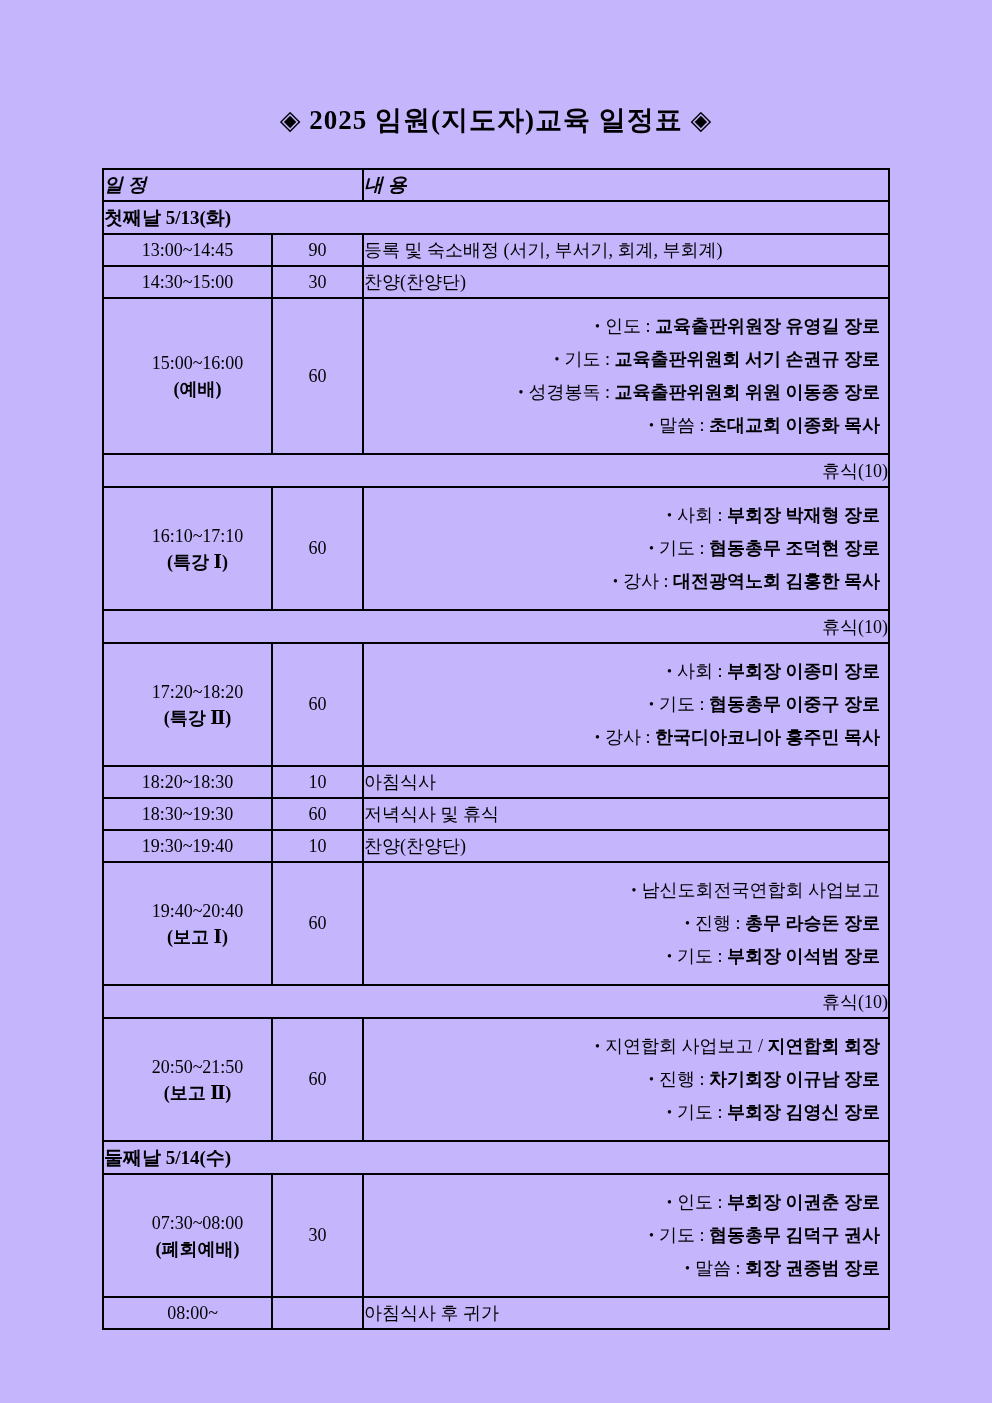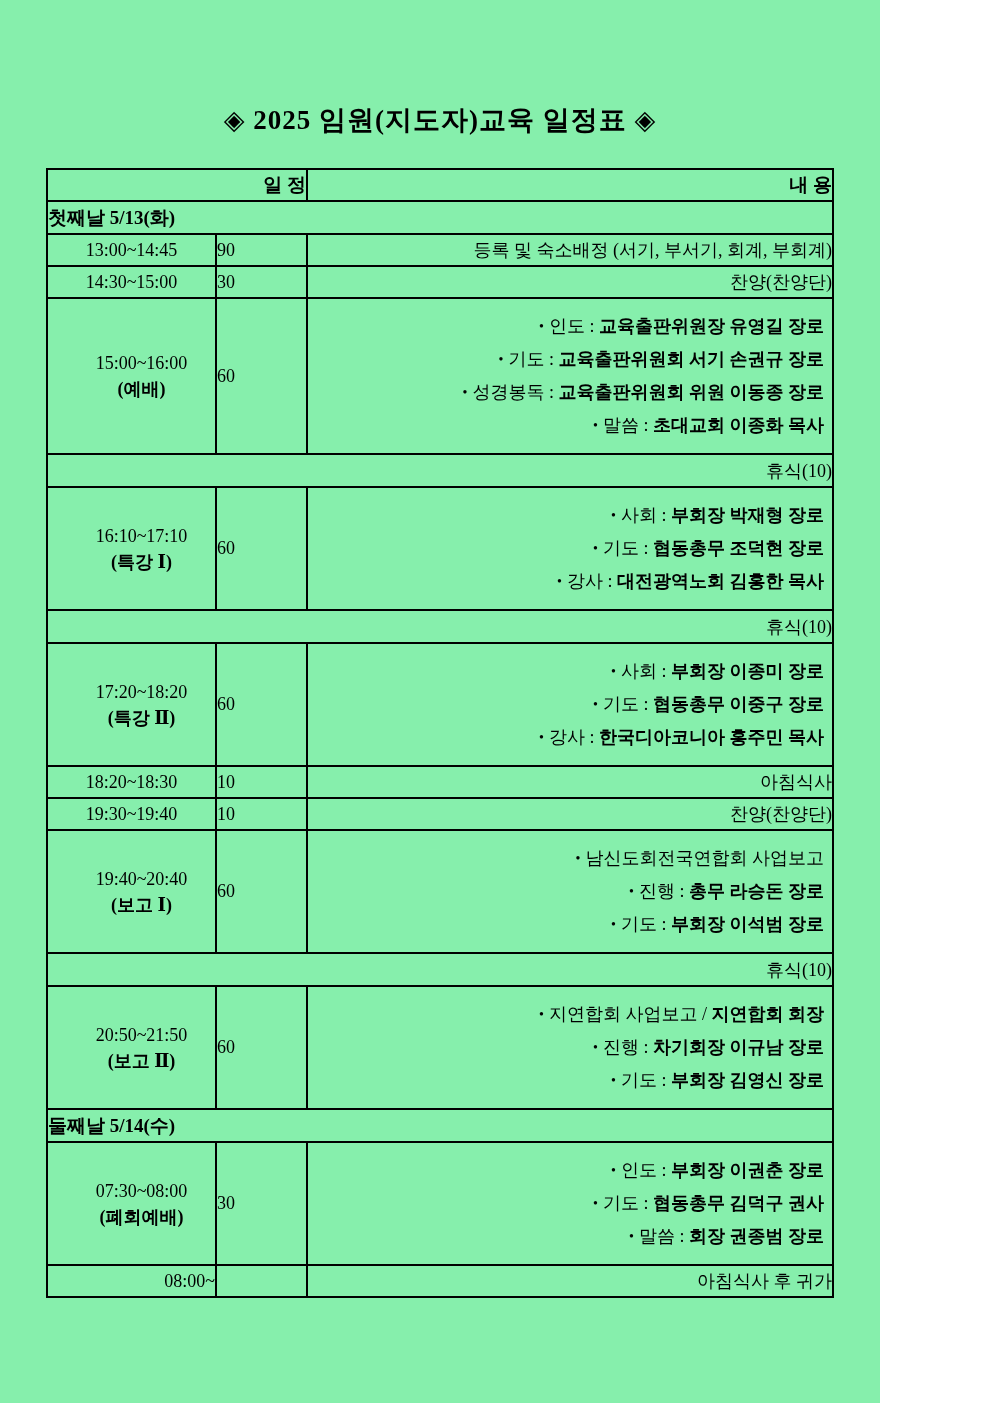--- a/index.html
+++ b/index.html
@@ -7,23 +7,23 @@
     padding: 0;
     background: #ffffff;
   }
   body {
     width: 992px;
     height: 1403px;
     font-family: "Liberation Serif", "DejaVu Serif", serif;
     color: #000000;
   }
   .page {
-    width: 880px;
+    width: 992px;
     height: 1403px;
-    background: #86efac;
+    background: #c4b5fd;
     overflow: hidden;
     box-sizing: border-box;
     padding-top: 100px;
   }
   .title {
     text-align: center;
     font-size: 27px;
     font-weight: 700;
     letter-spacing: 1px;
     line-height: 40px;
@@ -42,43 +42,44 @@
     overflow: hidden;
   }
   col.c-time    { width: 169px; }
   col.c-dur     { width: 91px;  }
   col.c-content { width: 526px; }
 
   .r-head td {
     height: 30px;
     font-weight: 700;
     font-size: 19px;
-    text-align: right;
+    text-align: left;
+    font-style: italic;
   }
   .r-section td {
     height: 31px;
     font-weight: 700;
     font-size: 19px;
     text-align: left;
     padding-left: 8px;
     margin-left: 48px;
   }
   .r-break td {
     height: 31px;
     text-align: right;
   }
   .r-simple td {
     height: 30px;
   }
   .t { text-align: center; }
-  .d { text-align: left; }
-  .c { text-align: right; }
+  .d { text-align: center; }
+  .c { text-align: left; }
 
   .r-left .t {
-    text-align: right;
+    text-align: center;
     padding-left: 10px;
   }
 
   .r-bullets .t { text-align: center; line-height: 26px; padding-left: 20px; }
   .tsub { font-weight: 700; }
 
   .cb {
     text-align: right;
     padding: 11px 8px 11px 14px !important;
     line-height: 32px;
@@ -175,20 +176,25 @@
           <div class="bl"><span class="bdot">•</span><span>강사 : </span><b>한국디아코니아 홍주민 목사</b></div>
         </td>
       </tr>
 
       <tr class="r-simple">
         <td class="t">18:20~18:30</td>
         <td class="d">10</td>
         <td class="c">아침식사</td>
       </tr>
 
+      <tr class="r-simple">
+        <td class="t">18:30~19:30</td>
+        <td class="d">60</td>
+        <td class="c">저녁식사 및 휴식</td>
+      </tr>
 
       <tr class="r-simple">
         <td class="t">19:30~19:40</td>
         <td class="d">10</td>
         <td class="c">찬양(찬양단)</td>
       </tr>
 
       <tr class="r-bullets">
         <td class="t">
           <div>19:40~20:40</div>

